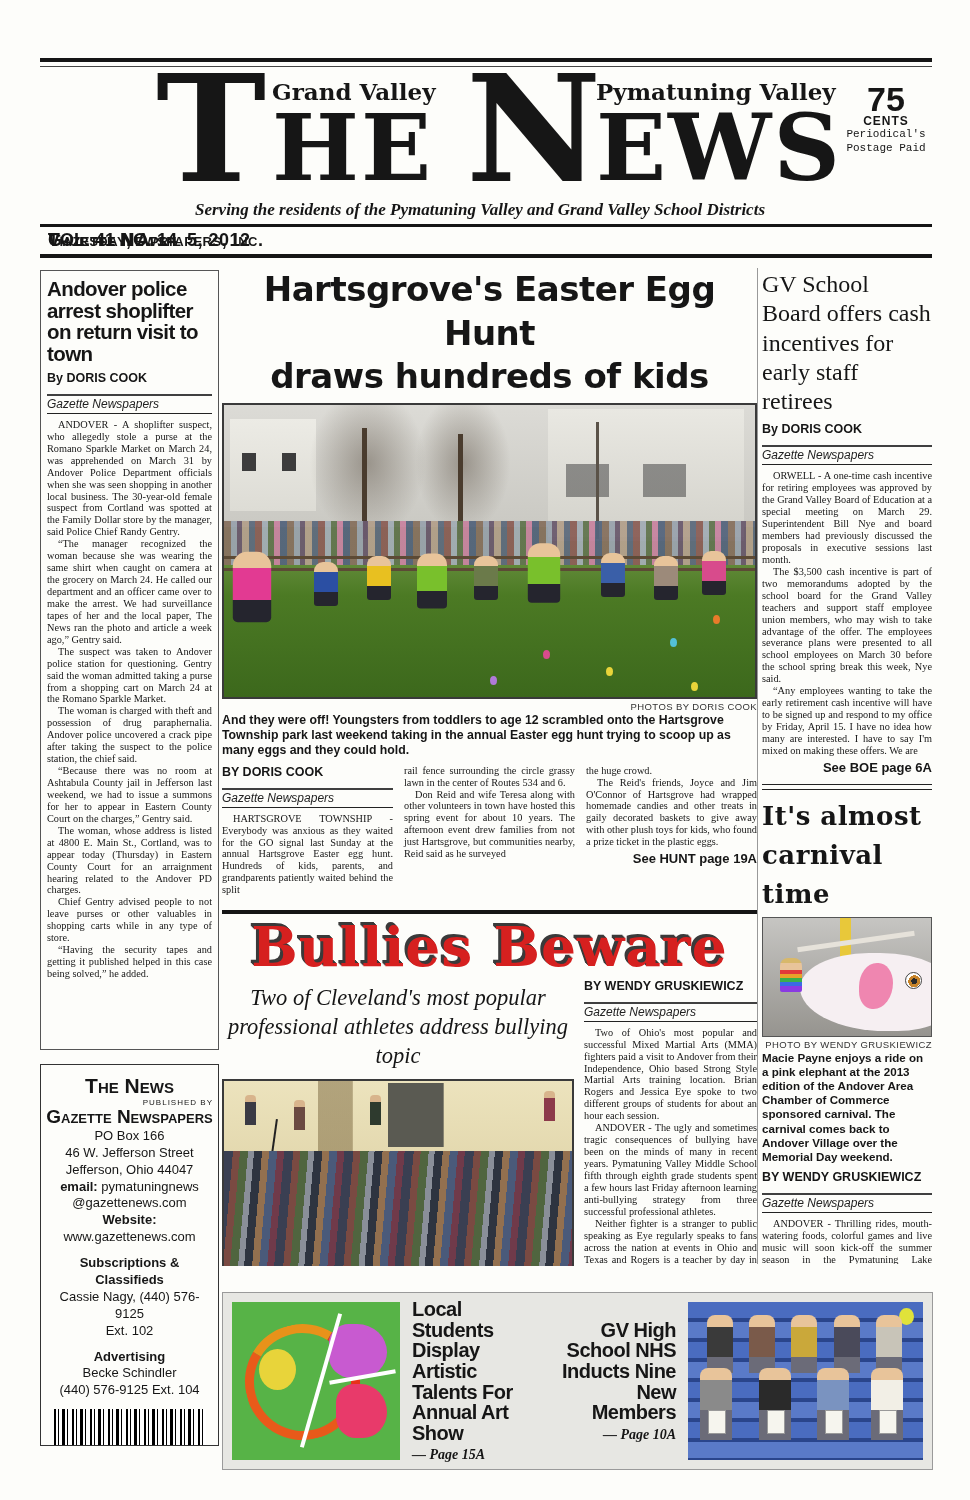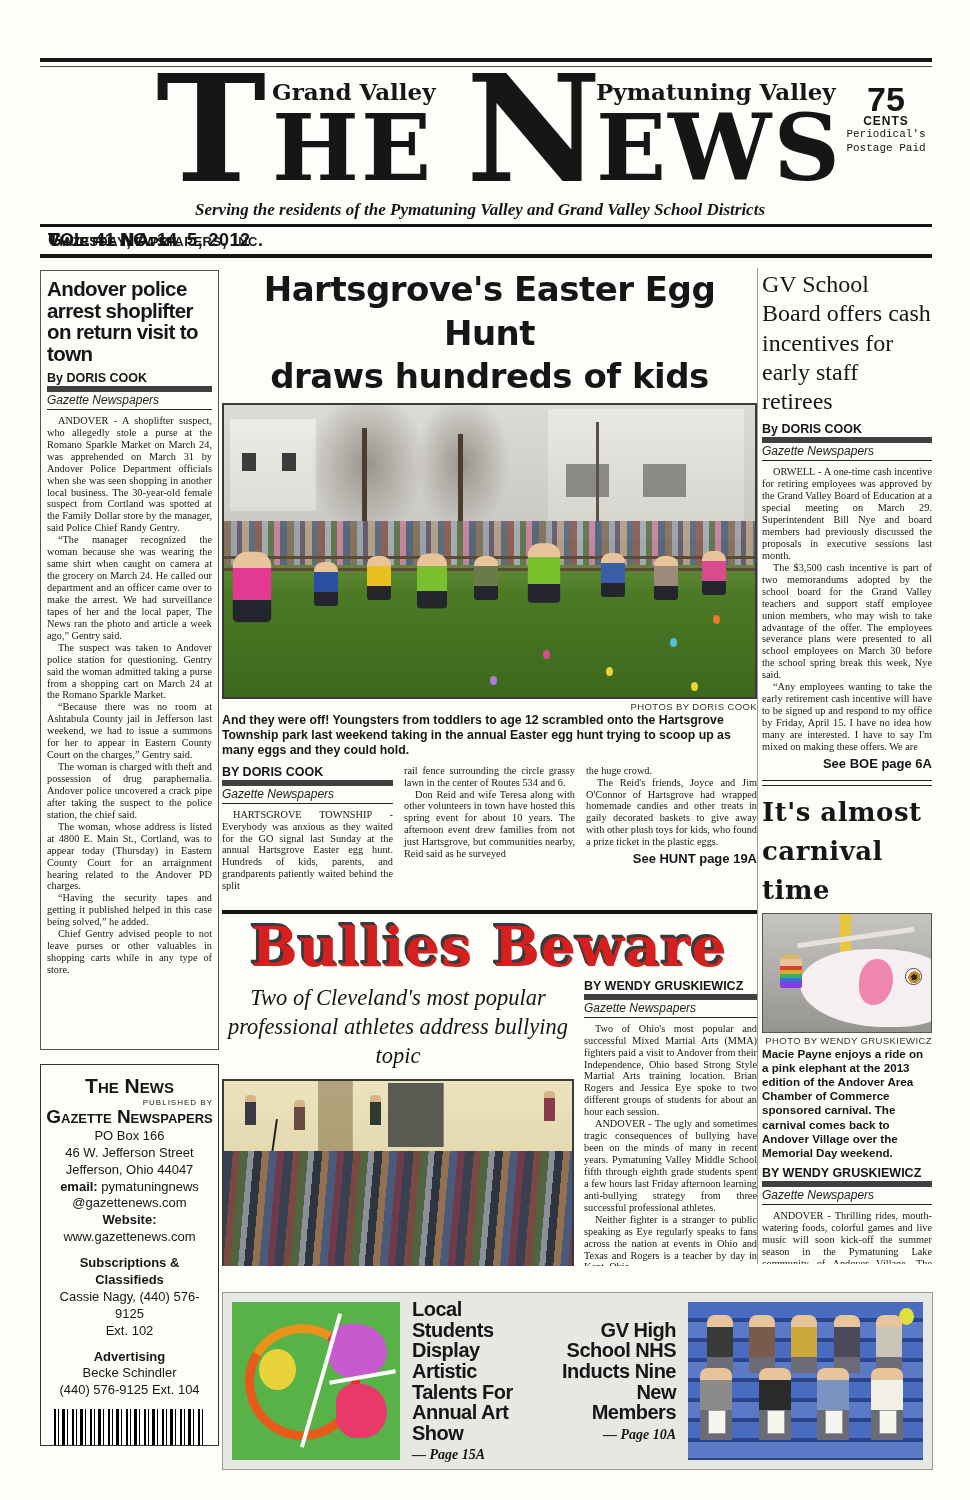--- a/index.html
+++ b/index.html
@@ -31,21 +31,21 @@
 
   
   .datebar{position:absolute;left:40px;top:224px;width:892px;height:34px;box-sizing:border-box;
            border-top:3px solid #151515;border-bottom:4px solid #151515;
            display:flex;justify-content:space-between;align-items:center;padding:0 8px;
            font-family:"Liberation Sans",sans-serif;font-weight:bold;font-size:18px;}
   .datebar .sc{font-variant:small-caps;letter-spacing:.5px;}
 
   
   .byline{font-family:"Liberation Sans",sans-serif;font-weight:bold;font-size:12.5px;
-          border-bottom:6px solid #404040;padding-bottom:1px;margin-top:6px;}
+          border-bottom:2px solid #404040;padding-bottom:9px;margin-top:6px;}
   .org{font-family:"Liberation Sans",sans-serif;font-style:italic;font-size:12px;color:#222;
        border-bottom:1px solid #222;padding:1px 0 2px;margin-bottom:5px;}
   .bodytext p{margin:0;text-indent:11px;text-align:justify;font-size:10.3px;line-height:1.16;}
   .jump{font-family:"Liberation Sans",sans-serif;font-weight:bold;font-size:13px;text-align:right;margin-top:3px;}
   .credit{text-align:right;font-family:"Liberation Sans",sans-serif;font-size:9.5px;letter-spacing:.4px;color:#333;margin-top:2px;}
   .caption{font-family:"Liberation Sans",sans-serif;font-weight:bold;font-size:12.3px;line-height:1.25;margin-top:1px;}
 
   
   .left-col{position:absolute;left:40px;top:270px;width:179px;}
   .article-box{box-sizing:border-box;border:1px solid #555;height:780px;padding:7px 6px;overflow:hidden;}
@@ -230,25 +230,25 @@
   </div>
 
   <div class="left-col">
     <div class="article-box bodytext">
       <h1>Andover police arrest shoplifter on return visit to town</h1>
       <div class="byline">By DORIS COOK</div>
       <div class="org">Gazette Newspapers</div>
       <p>ANDOVER - A shoplifter suspect, who allegedly stole a purse at the Romano Sparkle Market on March 24, was apprehended on March 31 by Andover Police Department officials when she was seen shopping in another local business. The 30-year-old female suspect from Cortland was spotted at the Family Dollar store by the manager, said Police Chief Randy Gentry.</p>
       <p>“The manager recognized the woman because she was wearing the same shirt when caught on camera at the grocery on March 24. He called our department and an officer came over to make the arrest. We had surveillance tapes of her and the local paper, The News ran the photo and article a week ago,” Gentry said.</p>
       <p>The suspect was taken to Andover police station for questioning. Gentry said the woman admitted taking a purse from a shopping cart on March 24 at the Romano Sparkle Market.</p>
+      <p>The woman is charged with theft and possession of drug paraphernalia. Andover police uncovered a crack pipe after taking the suspect to the police station, the chief said.</p>
       <p>“Because there was no room at Ashtabula County jail in Jefferson last weekend, we had to issue a summons for her to appear in Eastern County Court on the charges,” Gentry said.</p>
-      <p>The woman is charged with theft and possession of drug paraphernalia. Andover police uncovered a crack pipe after taking the suspect to the police station, the chief said.</p>
       <p>The woman, whose address is listed at 4800 E. Main St., Cortland, was to appear today (Thursday) in Eastern County Court for an arraignment hearing related to the Andover PD charges.</p>
+      <p>Chief Gentry advised people to not leave purses or other valuables in shopping carts while in any type of store.</p>
       <p>“Having the security tapes and getting it published helped in this case being solved,” he added.</p>
-      <p>Chief Gentry advised people to not leave purses or other valuables in shopping carts while in any type of store.</p>
     </div>
 
     <div class="info-box">
       <div class="ib-title">The News</div>
       <div class="ib-pub">PUBLISHED BY</div>
       <div class="ib-gaz">Gazette Newspapers</div>
       <div class="ib-line">PO Box 166</div>
       <div class="ib-line">46 W. Jefferson Street</div>
       <div class="ib-line">Jefferson, Ohio 44047</div>
       <div class="ib-line"><span class="ib-bold">email:</span><span> pymatuningnews</span></div>

